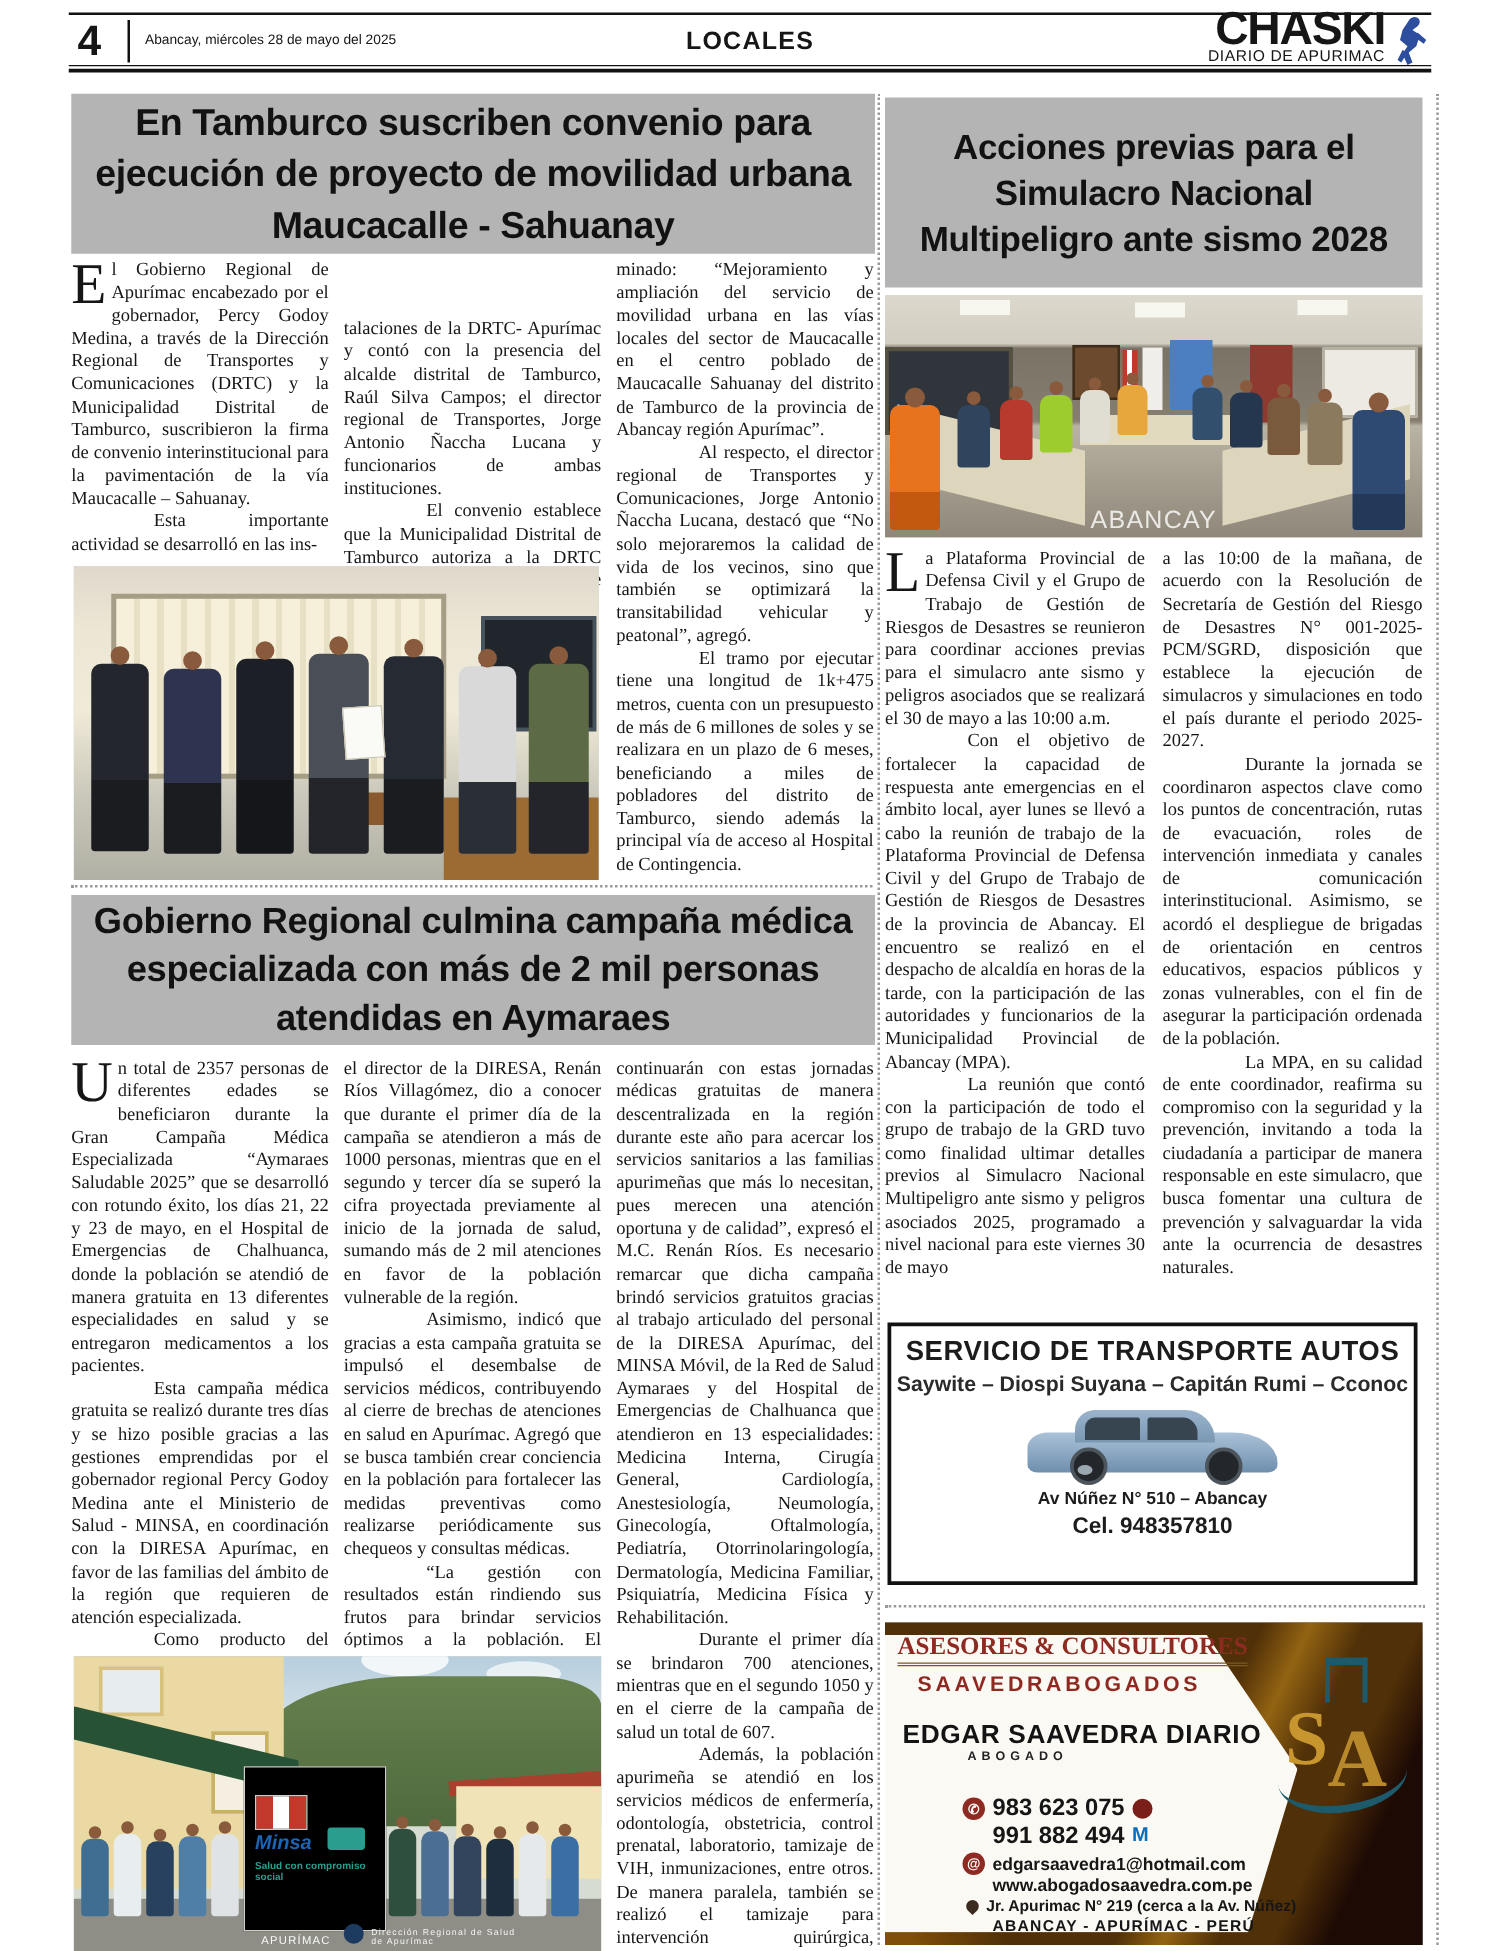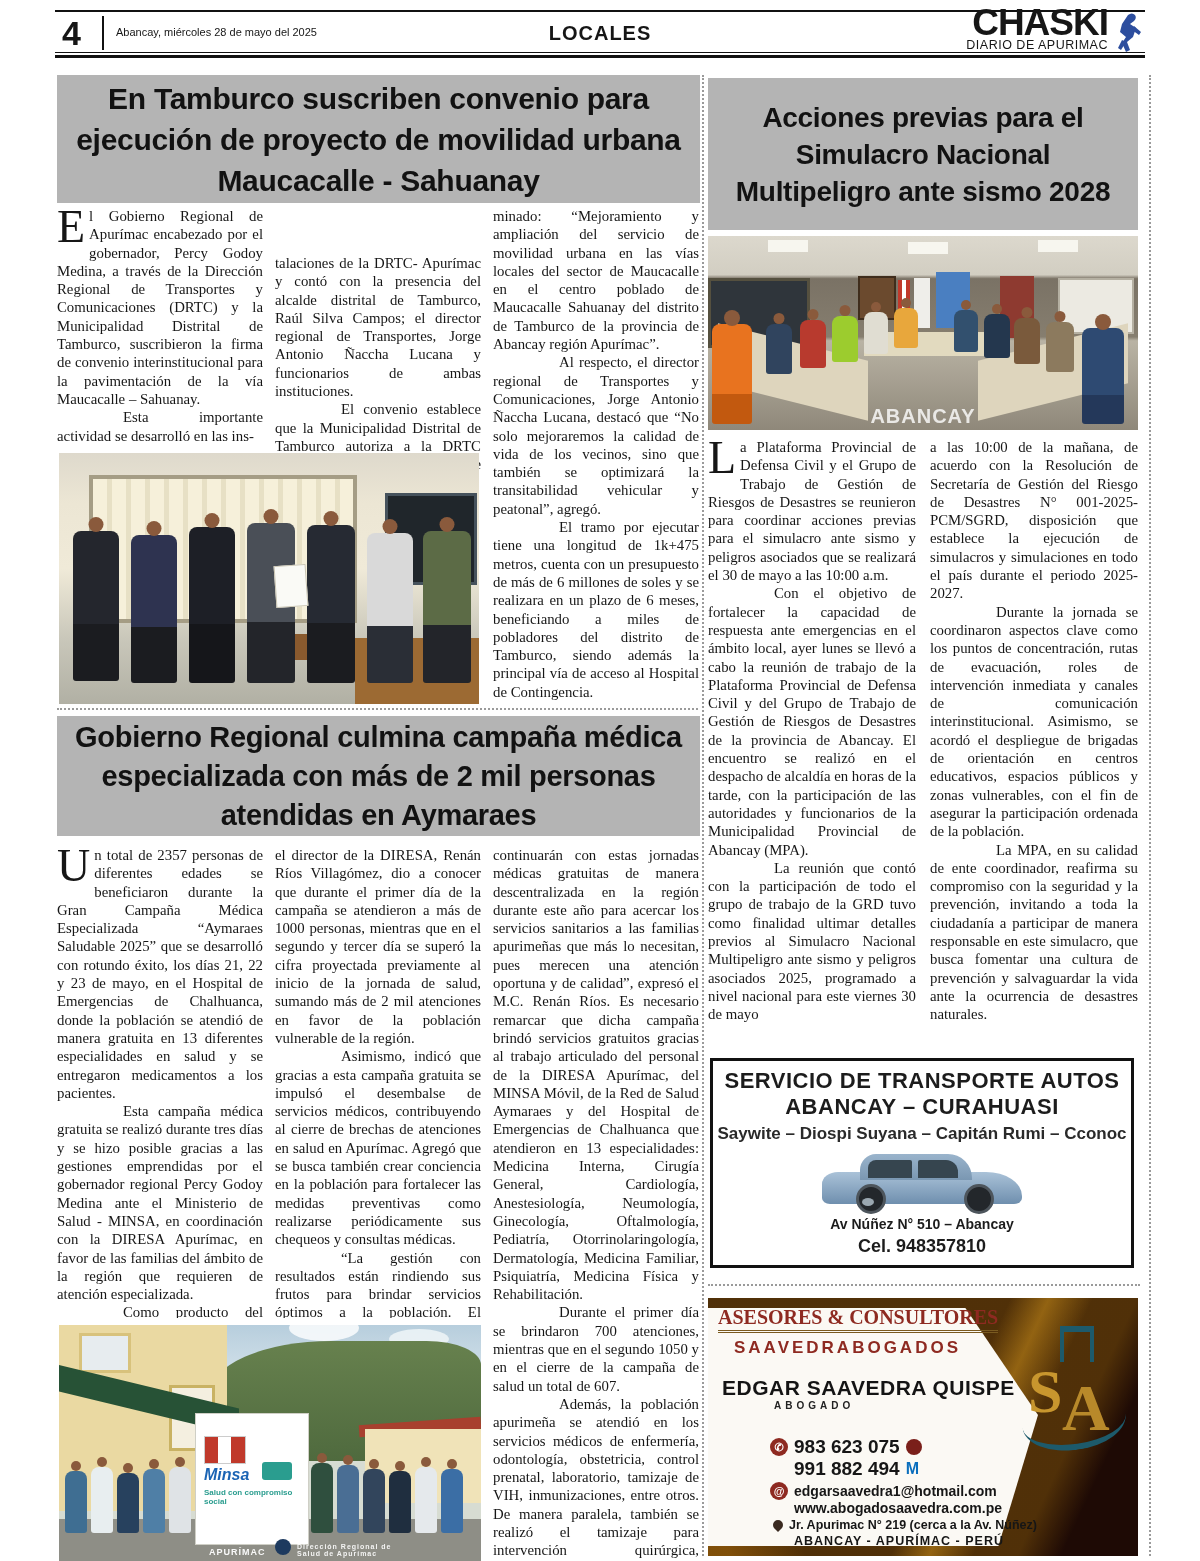--- a/index.html
+++ b/index.html
@@ -31,21 +31,21 @@
   .block{position:absolute;}
   
   .vdot{position:absolute;width:0;border-left:2px dotted #9a9a9a;}
   .hdot{position:absolute;height:0;border-top:2px dotted #9a9a9a;}
   
   .photo{position:absolute;overflow:hidden;background:#cfcfc6;}
   .photo *{position:absolute;}
   .fig{border-radius:8px 8px 3px 3px;}
   .fig .h{position:absolute;top:-14px;left:50%;transform:translateX(-50%);
           width:15px;height:15px;border-radius:50%;background:#8a5a3c;}
-  .wm{font-family:"Liberation Sans", sans-serif;font-weight:bold;color:rgba(255,255,255,.8);
+  .wm{font-family:"Liberation Sans", sans-serif;font-weight:normal;color:rgba(255,255,255,.8);
       letter-spacing:1px;}
   
   .ad1{position:absolute;left:710px;top:1058px;width:424px;height:210px;border:3px solid #111;
        box-sizing:border-box;font-family:"Liberation Sans", sans-serif;text-align:center;color:#1c1c1c;}
   .ad1 .t1{font-size:22px;font-weight:bold;letter-spacing:.5px;margin-top:7px;}
   .ad1 .t2{font-size:22px;font-weight:bold;letter-spacing:.5px;}
   .ad1 .route{font-size:17px;font-weight:bold;color:#2a2a2a;margin-top:4px;}
   .ad1 .addr{font-size:14px;font-weight:bold;margin-top:2px;}
   .ad1 .cel{font-size:18px;font-weight:bold;margin-top:4px;}
   .car{position:relative;width:200px;height:66px;margin:4px auto 0;}
@@ -176,21 +176,21 @@
       <div style="left:330px;top:4px;width:60px;height:20px;background:#f3f7f9;border-radius:50%;opacity:.8;"></div>
       <div style="left:150px;top:16px;width:272px;height:120px;background:linear-gradient(180deg,#67814e,#4f6a3e);border-radius:45% 20% 0 0;"></div>
       <div style="left:0;top:0;width:168px;height:186px;background:#ead9a2;"></div>
       <div style="left:20px;top:8px;width:46px;height:34px;background:#e7ecef;border:3px solid #d8c27c;"></div>
       <div style="left:110px;top:60px;width:40px;height:60px;background:#f4efe0;border:3px solid #c9b263;"></div>
       <div style="left:0;top:40px;width:180px;height:70px;background:#275236;clip-path:polygon(0 0,100% 62%,100% 100%,0 38%);"></div>
       <div style="left:300px;top:96px;width:122px;height:12px;background:#a8402e;transform:rotate(-4deg);"></div>
       <div style="left:306px;top:104px;width:116px;height:74px;background:#f0e3b8;"></div>
       <div style="left:0;bottom:0;width:422px;height:42px;background:#8e8e86;"></div>
 
-      <div style="left:136px;top:88px;width:112px;height:130px;background:#ffffff;border:1px solid #cfcfc6;">
+      <div style="left:136px;top:88px;width:112px;height:130px;background:#000000;border:1px solid #cfcfc6;">
         <div style="left:8px;top:22px;width:40px;height:26px;background:linear-gradient(90deg,#c0392b 33%,#fff 33% 66%,#c0392b 66%);border:1px solid #ccc;"></div>
         <div style="left:8px;top:52px;font:italic bold 16px 'Liberation Sans',sans-serif;color:#1b64b4;">Minsa</div>
         <div style="left:8px;top:74px;width:98px;font:bold 8px 'Liberation Sans',sans-serif;color:#2a9d8f;">Salud con compromiso social</div>
         <div style="left:66px;top:48px;width:30px;height:18px;background:#2a9d8f;border-radius:3px;"></div>
       </div>
 
       <div class="fig" style="left:6px;bottom:28px;width:22px;height:62px;background:#3f6e92;">
           <i class="h" style="width:10px;height:10px;top:-10px;"></i>
         </div>
       <div class="fig" style="left:32px;bottom:28px;width:22px;height:66px;background:#e8eef0;">
@@ -291,40 +291,39 @@
     </div>
     <div class="body-col" style="left:222px;top:0;width:208px;height:614px;">
       <p class="first">a las 10:00 de la mañana, de acuerdo con la Resolución de Secretaría de Gestión del Riesgo de Desastres N° 001-2025- PCM/SGRD, disposición que establece la ejecución de simulacros y simulaciones en todo el país durante el periodo 2025-2027.</p>
       <p>Durante la jornada se coordinaron aspectos clave como los puntos de concentración, rutas de evacuación, roles de intervención inmediata y canales de comunicación interinstitucional. Asimismo, se acordó el despliegue de brigadas de orientación en centros educativos, espacios públicos y zonas vulnerables, con el fin de asegurar la participación ordenada de la población.</p>
       <p>La MPA, en su calidad de ente coordinador, reafirma su compromiso con la seguridad y la prevención, invitando a toda la ciudadanía a participar de manera responsable en este simulacro, que busca fomentar una cultura de prevención y salvaguardar la vida ante la ocurrencia de desastres naturales.</p>
     </div>
   </div>
 
   <div class="ad1">
     <div class="t1">SERVICIO DE TRANSPORTE AUTOS</div>
-    <div class="t2">ABANCAY – CURAHUASI</div>
     <div class="route">Saywite – Diospi Suyana – Capitán Rumi – Cconoc</div>
     <div class="car">
       <div style="left:0;bottom:10px;width:200px;height:32px;background:linear-gradient(#aac2d8,#6f8fae);border-radius:16px 36px 8px 8px / 12px 24px 6px 6px;"></div>
       <div style="left:38px;bottom:34px;width:112px;height:26px;background:linear-gradient(#9ab4cc,#7a97b2);border-radius:16px 24px 0 0;"></div>
       <div style="left:46px;bottom:36px;width:44px;height:18px;background:#36454f;border-radius:8px 2px 0 0;"></div>
       <div style="left:96px;bottom:36px;width:40px;height:18px;background:#36454f;border-radius:2px 12px 0 0;"></div>
       <div style="left:34px;bottom:0;width:24px;height:24px;border-radius:50%;background:#23272b;border:3px solid #4d555c;"></div>
       <div style="left:142px;bottom:0;width:24px;height:24px;border-radius:50%;background:#23272b;border:3px solid #4d555c;"></div>
       <div style="left:40px;bottom:8px;width:12px;height:8px;background:#9aa7b0;border-radius:50%;"></div>
     </div>
     <div class="addr">Av Núñez N° 510 – Abancay</div>
     <div class="cel">Cel. 948357810</div>
   </div>
 
   <div class="card">
     <div class="card-panel"></div>
     <div class="card-kicker">ASESORES &amp; CONSULTORES</div>
     <div class="card-firm">SAAVEDRABOGADOS</div>
-    <div class="card-name">EDGAR SAAVEDRA QUISPE</div>
+    <div class="card-name">EDGAR SAAVEDRA DIARIO</div>
     <div class="card-role">ABOGADO</div>
 
     <div class="c-row" style="left:62px;top:138px;font-size:19px;">
       <span class="c-ico">✆</span>
       <span>983 623 075</span>
       <span class="claro"></span>
     </div>
     <div class="c-row" style="left:86px;top:160px;font-size:19px;">
       <span>991 882 494</span>
       <span class="movi">M</span>

